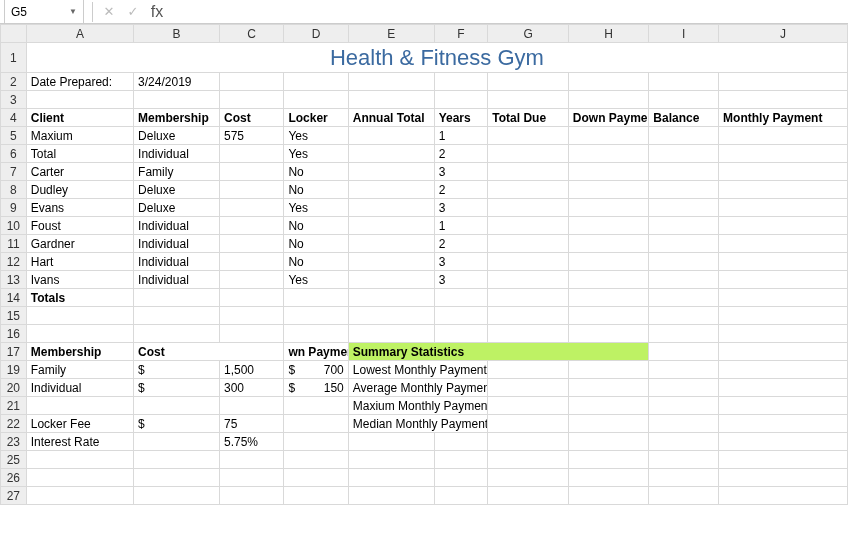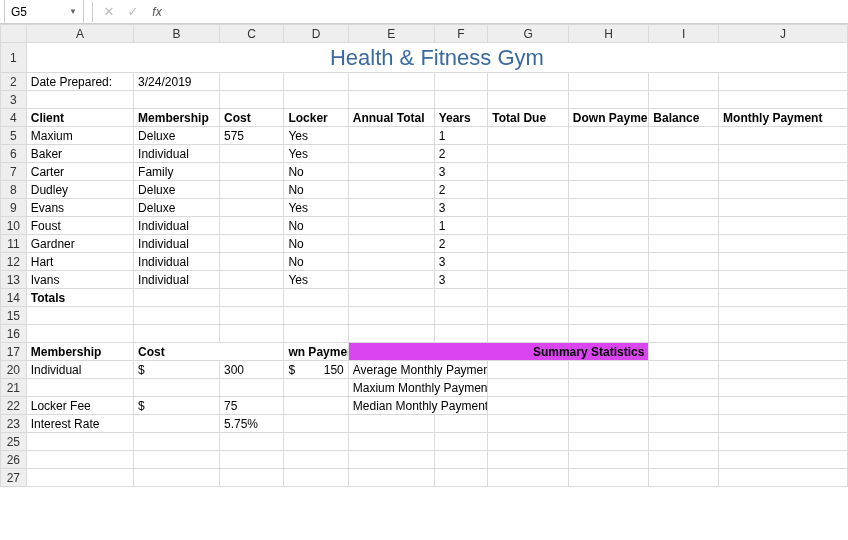--- a/index.html
+++ b/index.html
@@ -33,21 +33,21 @@
   .fb-divider { width: 1px; height: 20px; background: #ccc; margin: 0 4px; }
   .fb-btn {
     width: 24px;
     height: 22px;
     display: flex;
     align-items: center;
     justify-content: center;
     color: #bbb;
     font-size: 13px;
   }
-  .fx { font-style: italic; color: #555; font-size: 12px; }
+  .fx { color: #555; font-size: 16px; }
   .formula-input {
     flex: 1;
     height: 22px;
     border: none;
     outline: none;
     padding: 2px 6px;
     font-size: 12px;
   }
   .sheet {
     position: relative;
@@ -86,21 +86,21 @@
     text-align: center;
     font-size: 22px;
     color: #3b6aa0;
     font-family: Arial, sans-serif;
     height: 30px;
     margin-top: 6px;
   }
   .hdr { font-weight: bold; text-align: left; }
   .hdr-left { font-weight: bold; text-align: left; }
   .right { text-align: left; }
-  .highlight { background: #d946ef; font-weight: bold; text-align: right; }
+  .highlight { background: #bef264; font-weight: bold; }
   .col-A { width: 100px; }
   .col-B { width: 80px; }
   .col-C { width: 60px; }
   .col-D { width: 60px; }
   .col-E { width: 80px; }
   .col-F { width: 50px; }
   .col-G { width: 75px; }
   .col-H { width: 75px; }
   .col-I { width: 65px; }
   .col-J { width: 120px; }
@@ -206,21 +206,21 @@
     <td>Yes</td>
     <td></td>
     <td class="right">1</td>
     <td></td>
           <td></td>
           <td></td>
           <td></td>
   </tr>
   <tr>
           <th class="row-hdr">6</th>
-    <td>Baker</td>
+    <td>Total</td>
     <td>Individual</td>
     <td class="right"></td>
     <td>Yes</td>
     <td></td>
     <td class="right">2</td>
     <td></td>
           <td></td>
           <td></td>
           <td></td>
   </tr>
@@ -359,20 +359,41 @@
   <tr>
           <th class="row-hdr">17</th>
     <td class="hdr">Membership</td>
     <td colspan="2" class="hdr">Cost</td>
     <td class="hdr-left">wn Payment</td>
     <td colspan="4" class="highlight">Summary Statistics</td>
     <td></td>
           <td></td>
   </tr>
 
+  <tr>
+          <th class="row-hdr">19</th>
+    <td>Family</td>
+    <td>
+            <span class="currency-wrap">
+              <span>$</span>
+            </span>
+          </td>
+    <td class="right">1,500</td>
+    <td>
+            <span class="currency-wrap">
+              <span>$</span>
+              <span>700</span>
+            </span>
+          </td>
+    <td colspan="2">Lowest Monthly Payment</td>
+    <td></td>
+          <td></td>
+          <td></td>
+          <td></td>
+  </tr>
   <tr>
           <th class="row-hdr">20</th>
     <td>Individual</td>
     <td>
             <span class="currency-wrap">
               <span>$</span>
             </span>
           </td>
     <td class="right">300</td>
     <td>

